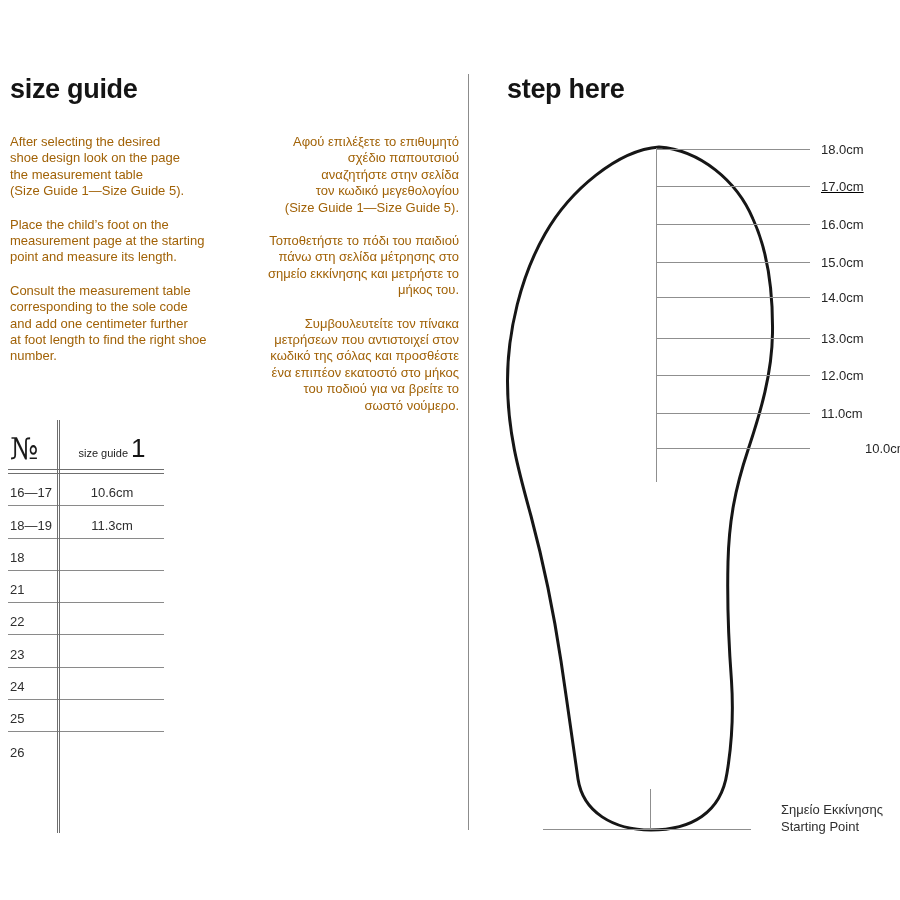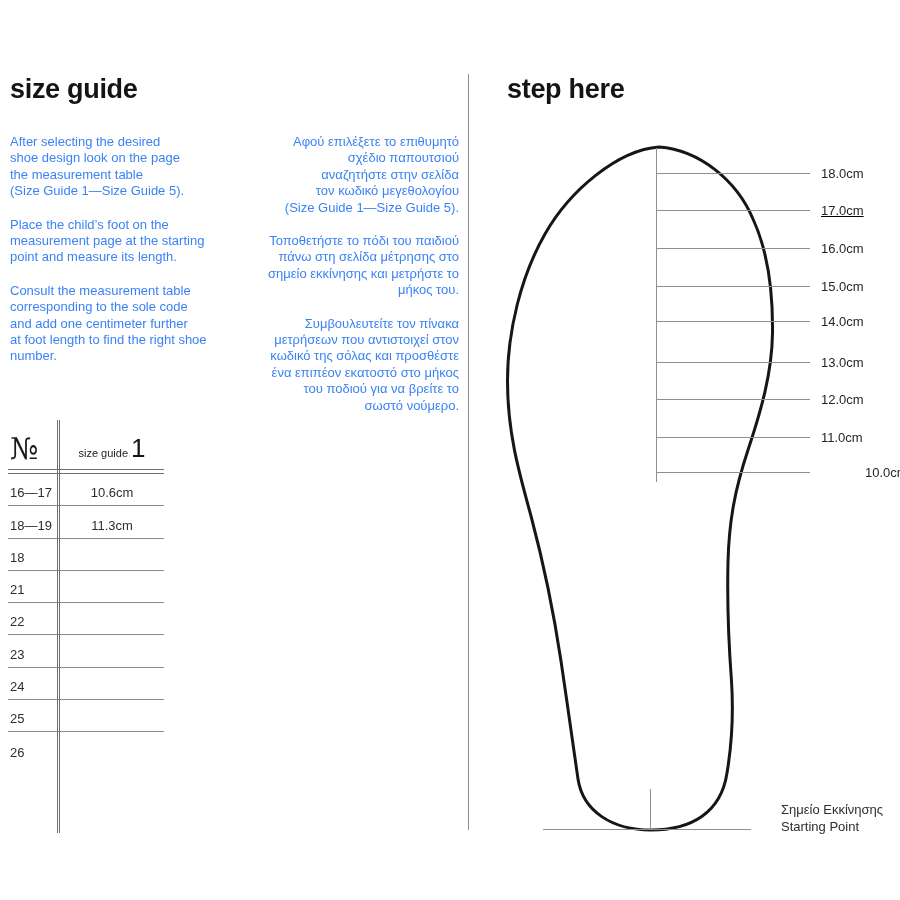--- a/index.html
+++ b/index.html
@@ -9,21 +9,21 @@
   }
   .h{
     position:absolute;top:74px;font-size:27px;font-weight:700;
     letter-spacing:-0.3px;color:#141414;white-space:nowrap;
   }
   .h-left{left:10px;}
   .h-right{left:507px;}
   .divider{position:absolute;left:468px;top:74px;width:1px;height:756px;background:#8c8c8c;}
 
   
-  .col{position:absolute;top:134px;width:222px;font-size:13px;line-height:16.4px;color:#3b82f6;}
+  .col{position:absolute;top:134px;width:222px;font-size:13px;line-height:16.4px;color:#a16207;}
   .col-en{left:10px;}
   .col-gr{left:237px;text-align:right;}
   .para{margin:0 0 17px 0;white-space:pre-line;}
 
   
   .size-table{position:absolute;left:8px;top:420px;width:156px;}
   .thead{position:relative;height:49px;}
   .no-sym{
     position:absolute;left:2px;bottom:5px;
     font-family:"DejaVu Serif",serif;font-size:30px;line-height:1;color:#1a1a1a;
@@ -41,21 +41,21 @@
   .tno{width:50px;padding-left:2px;}
   .tval{flex:1;text-align:center;}
   .vrule{
     position:absolute;left:49px;top:0;width:3px;height:413px;
     border-left:1px solid #6f6f6f;border-right:1px solid #6f6f6f;box-sizing:border-box;
   }
 
   
   .foot-svg{position:absolute;left:0;top:0;pointer-events:none;}
   .marks{position:absolute;left:656px;top:0;width:244px;}
-  .mark{position:absolute;left:0;height:18px;display:flex;align-items:center;margin-top:24px;}
+  .mark{position:absolute;left:0;height:18px;display:flex;align-items:center;}
   .mark-line{width:154px;height:1px;background:#8f8f8f;}
   .mark-label{margin-left:11px;font-size:13px;color:#262626;white-space:nowrap;}
   .start-label{position:absolute;left:781px;top:802px;font-size:13px;line-height:16.5px;color:#2e2e2e;}
   .start-label span{display:block;}
 </style>
 </head>
 <body>
 
 <div class="page">
 

